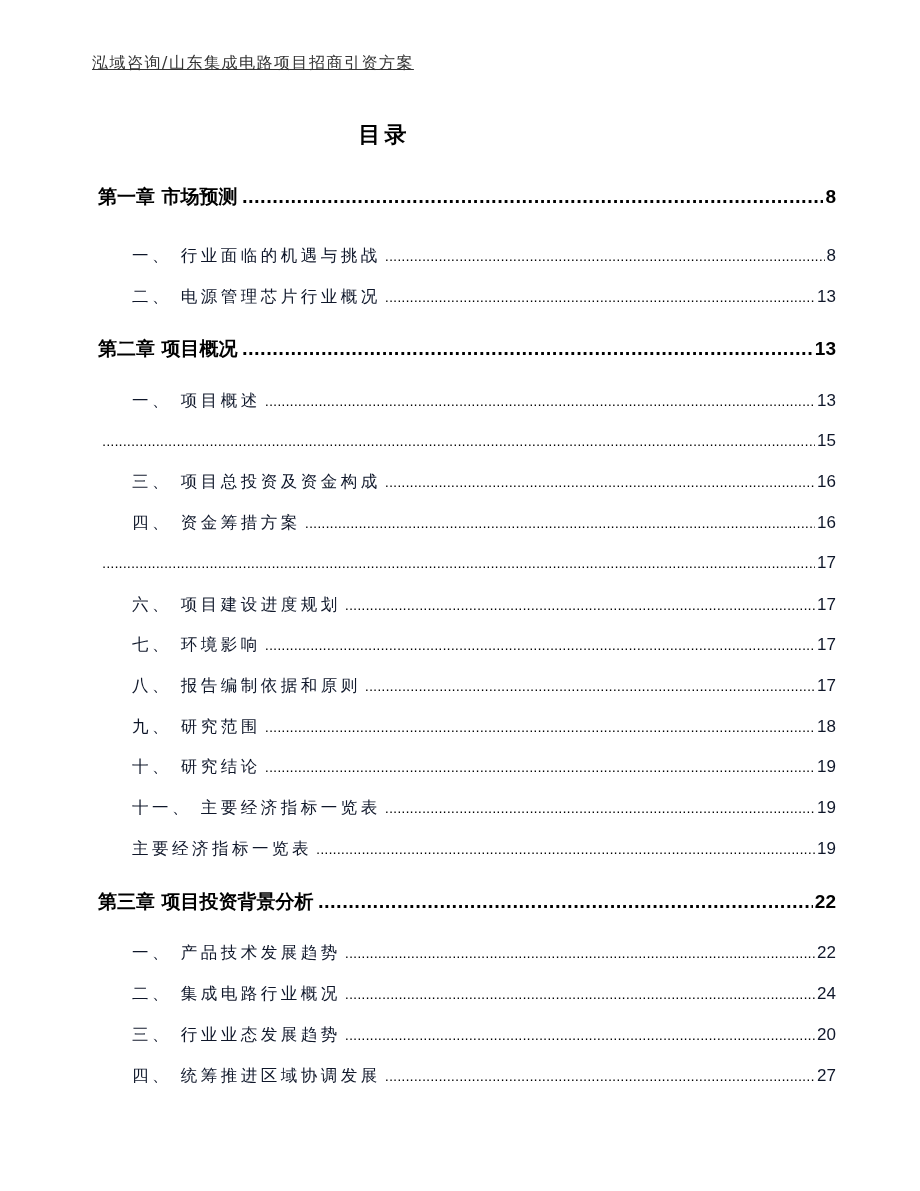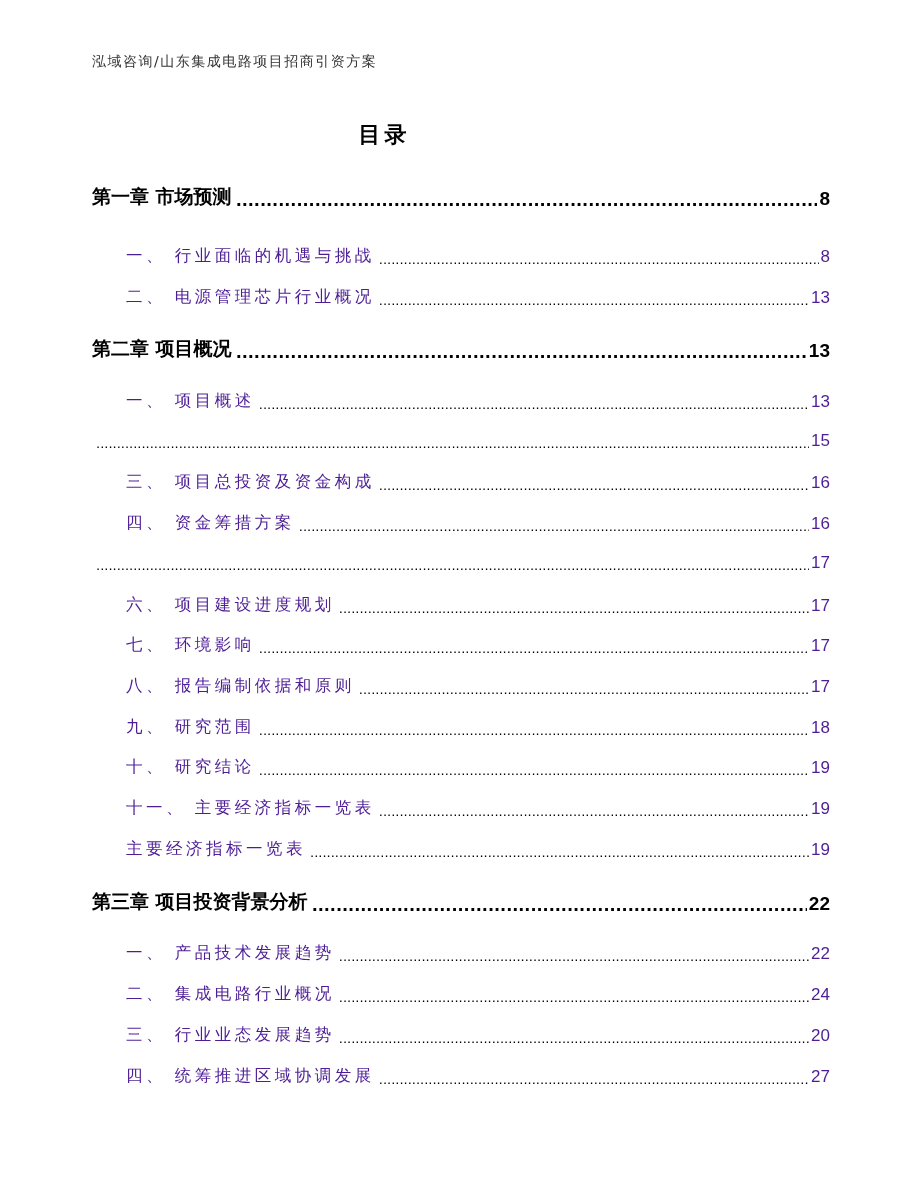--- a/index.html
+++ b/index.html
@@ -12,56 +12,57 @@
     height: 1191px;
     position: relative;
     overflow: hidden;
     color: #000;
     font-family: "DejaVu Sans", "Liberation Sans", sans-serif;
   }
   .running-header {
     position: absolute;
     left: 92px;
     top: 53px;
-    font-size: 14px;
+    font-size: 16px;
     letter-spacing: 1.5px;
     color: #333;
+    text-decoration: underline;
   }
   .toc-title {
     position: absolute;
     left: 0;
     width: 769px;
     top: 120px;
     text-align: center;
     font-size: 22px;
     font-weight: bold;
     letter-spacing: 4px;
   }
   .toc {
     position: absolute;
     left: 92px;
     width: 738px;
     top: 0;
   }
   .toc-row {
     position: absolute;
-    left: 0;
+    left: 6px;
     width: 738px;
     display: flex;
-    align-items: flex-end;
+    align-items: center;
     white-space: nowrap;
   }
   .toc-row.chapter {
     font-size: 19px;
     font-weight: bold;
   }
   .toc-row.section {
     font-size: 16.5px;
     letter-spacing: 3.5px;
-    color: #4c1d95;
+    color: #0f172a;
   }
   .toc-row.section .label { padding-left: 34px; }
   .toc-row .label { flex: 0 0 auto; }
   .toc-row .leader {
     flex: 1 1 auto;
     overflow: hidden;
     margin: 0 2px 0 4px;
     letter-spacing: 0;
     color: #000;
   }

